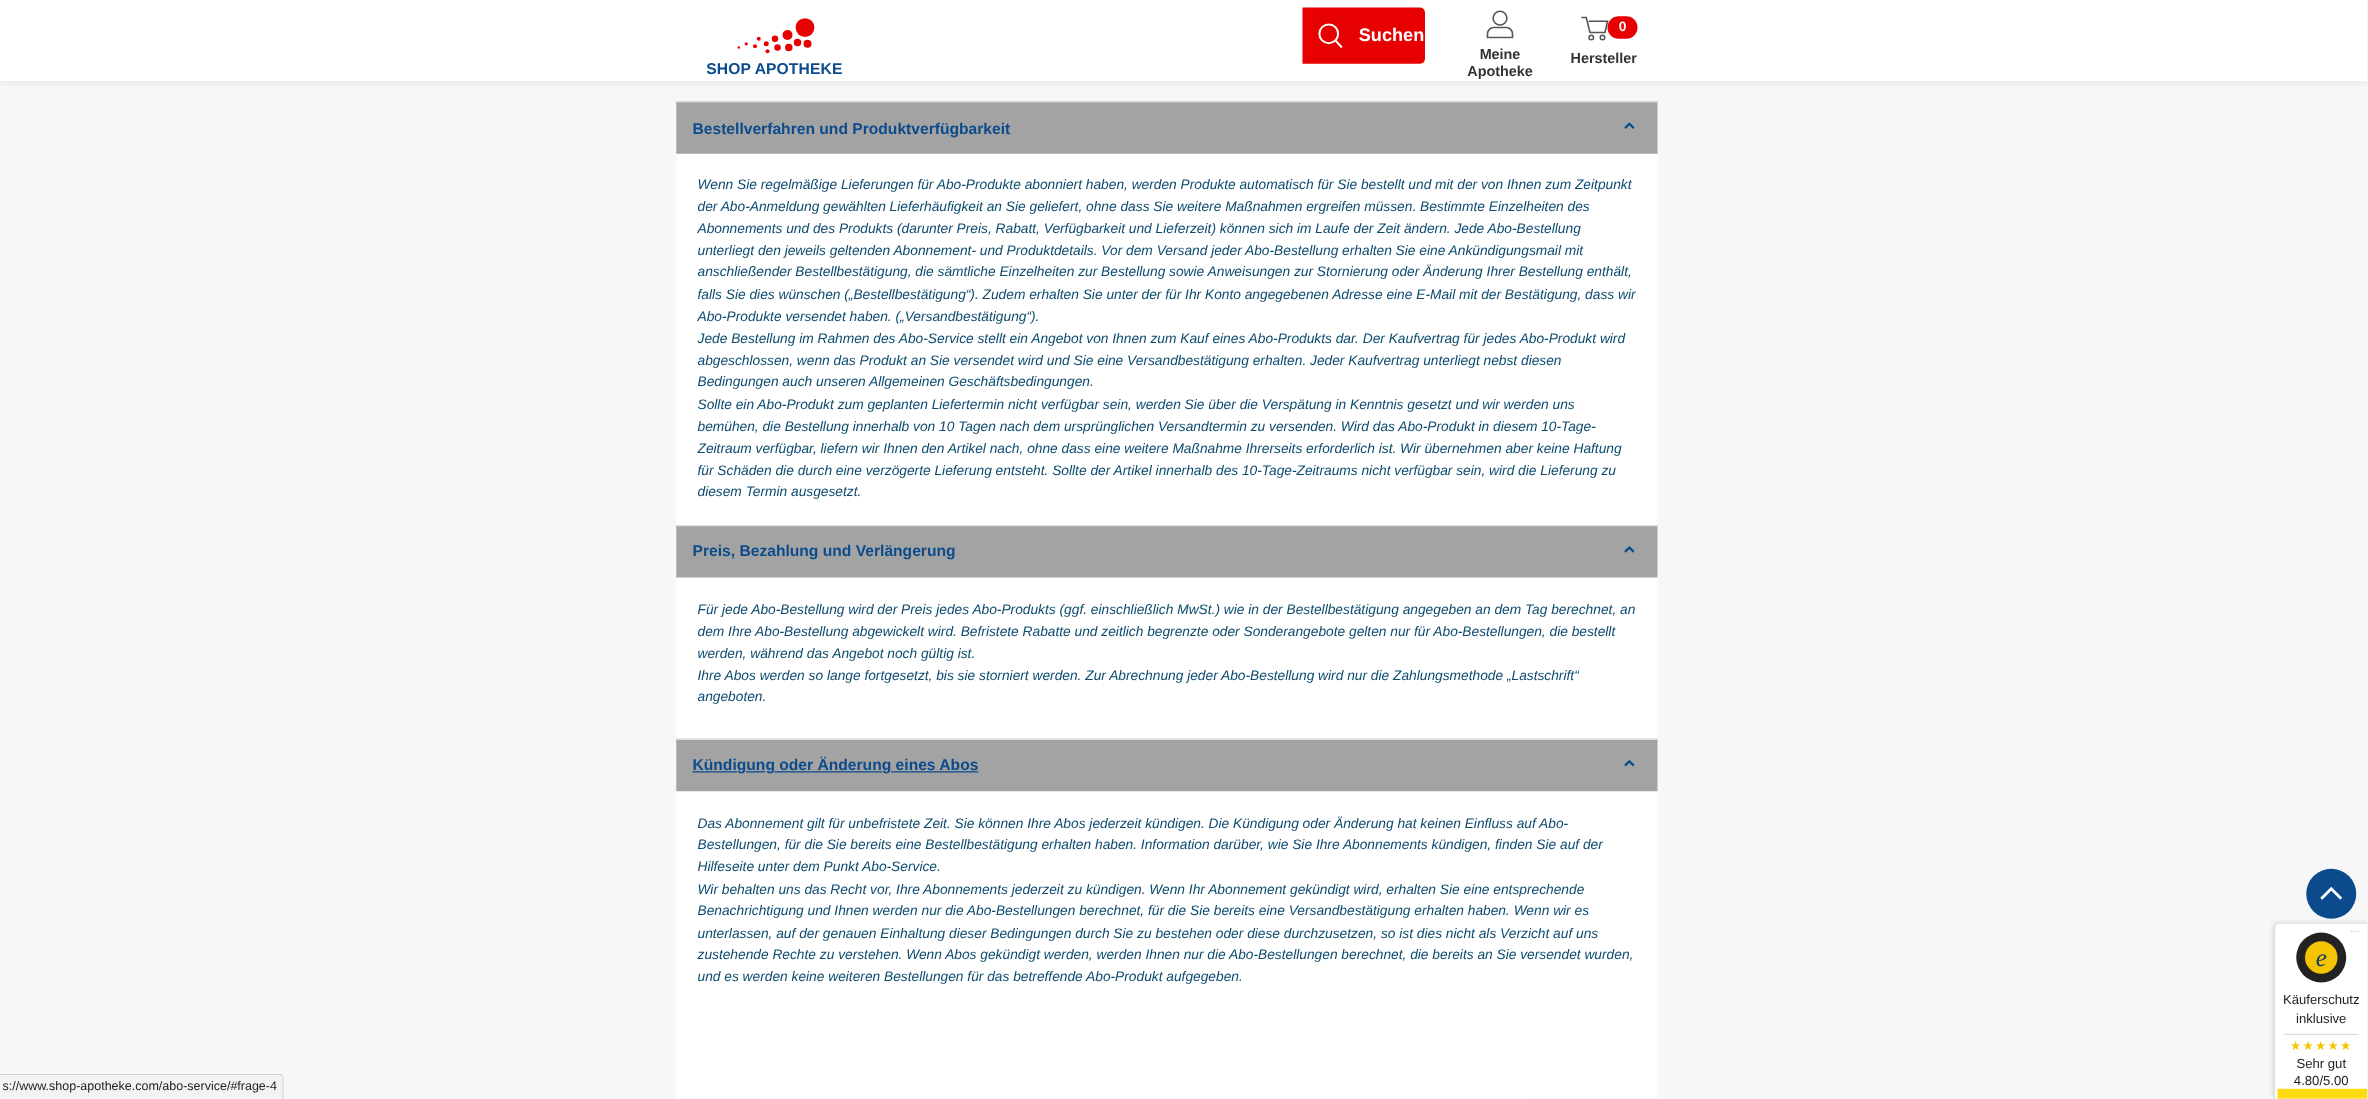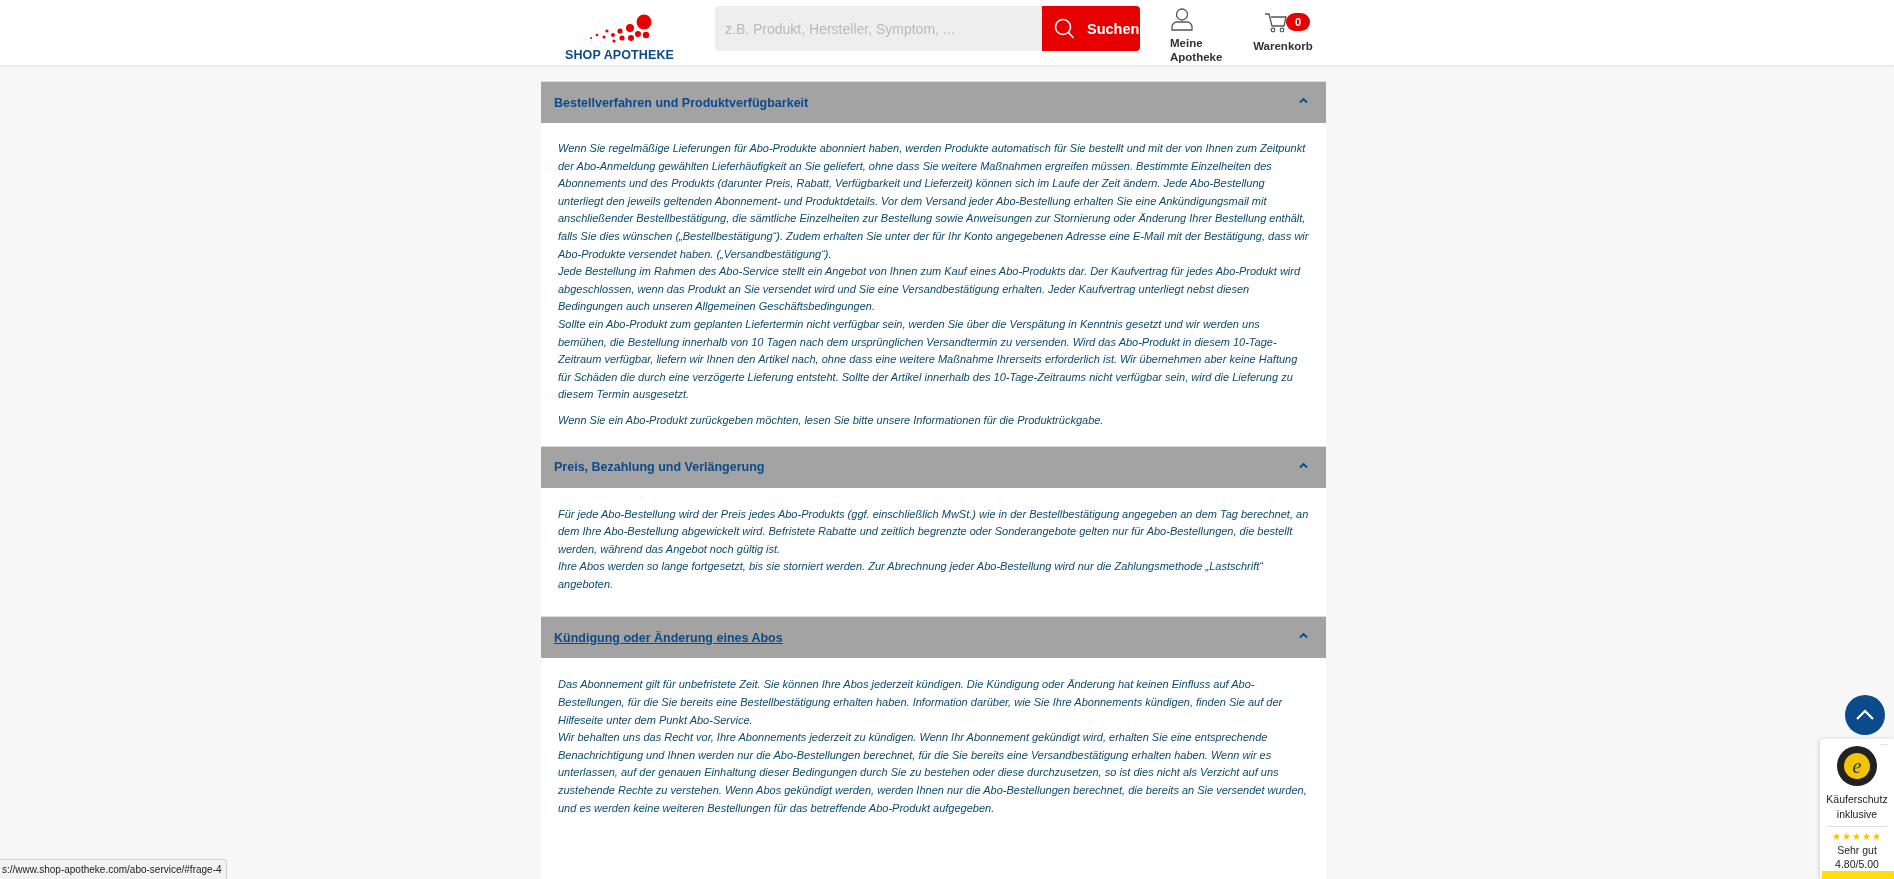--- a/index.html
+++ b/index.html
@@ -8,21 +8,21 @@
 
   
   .header { position: absolute; top: 0; left: 0; width: 1894px; height: 66px; background: #fff; border-bottom: 1px solid #e8e8e8; box-shadow: 0 1px 3px rgba(0,0,0,0.06); z-index: 5; }
   .logo { position: absolute; left: 562px; top: 14px; width: 116px; height: 48px; cursor: pointer; }
   .logo svg { position: absolute; left: 24px; top: 0; }
   .logo-text { position: absolute; left: 3px; top: 34px; font-size: 12.5px; font-weight: bold; color: #0b4b8c; letter-spacing: 0.1px; white-space: nowrap; }
   .search { position: absolute; left: 715px; top: 6px; width: 328px; height: 45px; background: #eeeeee; border-radius: 4px 0 0 4px; border: none; padding: 0 10px; font-size: 14px; color: #333; font-family: "Liberation Sans", sans-serif; outline: none; }
   .search::placeholder { color: #b9b9b9; }
   .search-btn { position: absolute; left: 1042px; top: 6px; width: 98px; height: 45px; background: #e60000; border-radius: 0 4px 4px 0; color: #fff; font-size: 14.5px; font-weight: bold; display: flex; align-items: center; padding-left: 11px; cursor: pointer; }
   .search-btn svg { margin-right: 12px; }
-  .meine { position: absolute; left: 1170px; top: 7px; width: 60px; cursor: pointer; }
+  .meine { position: absolute; left: 1170px; top: 7px; width: 60px; text-align: center; cursor: pointer; }
   .meine .lbl { font-size: 11.5px; font-weight: bold; color: #333; line-height: 12px; margin-top: 2px; }
   .cart { position: absolute; left: 1250px; top: 12px; width: 66px; text-align: center; cursor: pointer; }
   .cart .lbl { font-size: 11.5px; font-weight: bold; color: #333; margin-top: 2px; }
   .badge { position: absolute; left: 36px; top: 1px; width: 24px; height: 18px; background: #e60000; color: #fff; border-radius: 9px; font-size: 11px; font-weight: bold; text-align: center; line-height: 18px; }
 
   
   .content { position: absolute; left: 541px; top: 66px; width: 785px; height: 813px; background: #fff; }
   .acc-head { position: relative; height: 42px; background: #a3a3a3; border-top: 1px solid #dedede; display: flex; align-items: center; padding-left: 13px; cursor: pointer; }
   .acc-title { font-size: 12.5px; font-weight: bold; color: #0b4b8c; }
   .acc-title.underline { text-decoration: underline; }
@@ -63,21 +63,20 @@
       <circle cx="27" cy="21" r="2" fill="#e60000"></circle>
       <circle cx="21" cy="17" r="1.6" fill="#e60000"></circle>
       <circle cx="18" cy="23" r="1.6" fill="#e60000"></circle>
       <circle cx="11" cy="21" r="1.3" fill="#e60000"></circle>
       <circle cx="28" cy="27" r="1.6" fill="#e60000"></circle>
       <circle cx="5" cy="24" r="1" fill="#e60000"></circle>
     </svg>
     <div class="logo-text">SHOP APOTHEKE</div>
   </div>
 
-  <input class="search" type="text" placeholder="z.B. Produkt, Hersteller, Symptom, ..." style="">
   <div class="search-btn">
     <svg width="22" height="22" viewBox="0 0 22 22">
       <circle cx="10" cy="9" r="7.5" fill="none" stroke="#fff" stroke-width="1.6"></circle>
       <line x1="15.3" y1="14.3" x2="20.5" y2="20" stroke="#fff" stroke-width="1.6"></line>
     </svg>
     <span>Suchen</span>
   </div>
 
   <div class="meine">
     <svg width="24" height="24" viewBox="0 0 24 24">
@@ -88,40 +87,39 @@
     <div class="lbl">Apotheke</div>
   </div>
 
   <div class="cart">
     <svg width="24" height="22" viewBox="0 0 24 22" style="margin-left:-14px">
       <path d="M1 2 h4 l3 12 h12 l2 -9 h-15" fill="none" stroke="#555" stroke-width="1.3"></path>
       <circle cx="9" cy="18" r="1.8" fill="none" stroke="#555" stroke-width="1.2"></circle>
       <circle cx="18" cy="18" r="1.8" fill="none" stroke="#555" stroke-width="1.2"></circle>
     </svg>
     <div class="badge">0</div>
-    <div class="lbl">Warenkorb</div>
+    <div class="lbl">Hersteller</div>
   </div>
 </div>
 
 <div class="content">
   <div style="height:15px;background:#f7f7f7;margin-left:-1px;margin-right:-1px"></div>
 
   <div class="acc-head">
     <span class="acc-title">Bestellverfahren und Produktverfügbarkeit</span>
     <svg class="chev" width="9" height="7" viewBox="0 0 9 7">
       <path d="M1 5.5 L4.5 2 L8 5.5" fill="none" stroke="#0b4b8c" stroke-width="1.8"></path>
     </svg>
   </div>
   <div class="acc-body" style="padding-top:17px">
     <p>
       <span>Wenn Sie regelmäßige Lieferungen für Abo-Produkte abonniert haben, werden Produkte automatisch für Sie bestellt und mit der von Ihnen zum Zeitpunkt der Abo-Anmeldung gewählten Lieferhäufigkeit an Sie geliefert, ohne dass Sie weitere Maßnahmen ergreifen müssen. Bestimmte Einzelheiten des Abonnements und des Produkts (darunter Preis, Rabatt, Verfügbarkeit und Lieferzeit) können sich im Laufe der Zeit ändern. Jede Abo-Bestellung unterliegt den jeweils geltenden Abonnement- und Produktdetails. Vor dem Versand jeder Abo-Bestellung erhalten Sie eine Ankündigungsmail mit anschließender Bestellbestätigung, die sämtliche Einzelheiten zur Bestellung sowie Anweisungen zur Stornierung oder Änderung Ihrer Bestellung enthält, falls Sie dies wünschen („Bestellbestätigung“). Zudem erhalten Sie unter der für Ihr Konto angegebenen Adresse eine E-Mail mit der Bestätigung, dass wir Abo-Produkte versendet haben. („Versandbestätigung“).</span><br>
       <span>Jede Bestellung im Rahmen des Abo-Service stellt ein Angebot von Ihnen zum Kauf eines Abo-Produkts dar. Der Kaufvertrag für jedes Abo-Produkt wird abgeschlossen, wenn das Produkt an Sie versendet wird und Sie eine Versandbestätigung erhalten. Jeder Kaufvertrag unterliegt nebst diesen Bedingungen auch unseren Allgemeinen Geschäftsbedingungen.</span><br>
       <span>Sollte ein Abo-Produkt zum geplanten Liefertermin nicht verfügbar sein, werden Sie über die Verspätung in Kenntnis gesetzt und wir werden uns bemühen, die Bestellung innerhalb von 10 Tagen nach dem ursprünglichen Versandtermin zu versenden. Wird das Abo-Produkt in diesem 10-Tage-Zeitraum verfügbar, liefern wir Ihnen den Artikel nach, ohne dass eine weitere Maßnahme Ihrerseits erforderlich ist. Wir übernehmen aber keine Haftung für Schäden die durch eine verzögerte Lieferung entsteht. Sollte der Artikel innerhalb des 10-Tage-Zeitraums nicht verfügbar sein, wird die Lieferung zu diesem Termin ausgesetzt.</span>
     </p>
-    <p>Wenn Sie ein Abo-Produkt zurückgeben möchten, lesen Sie bitte unsere Informationen für die Produktrückgabe.</p>
   </div>
 
   <div class="acc-head">
     <span class="acc-title">Preis, Bezahlung und Verlängerung</span>
     <svg class="chev" width="9" height="7" viewBox="0 0 9 7">
       <path d="M1 5.5 L4.5 2 L8 5.5" fill="none" stroke="#0b4b8c" stroke-width="1.8"></path>
     </svg>
   </div>
   <div class="acc-body">
     <p>

